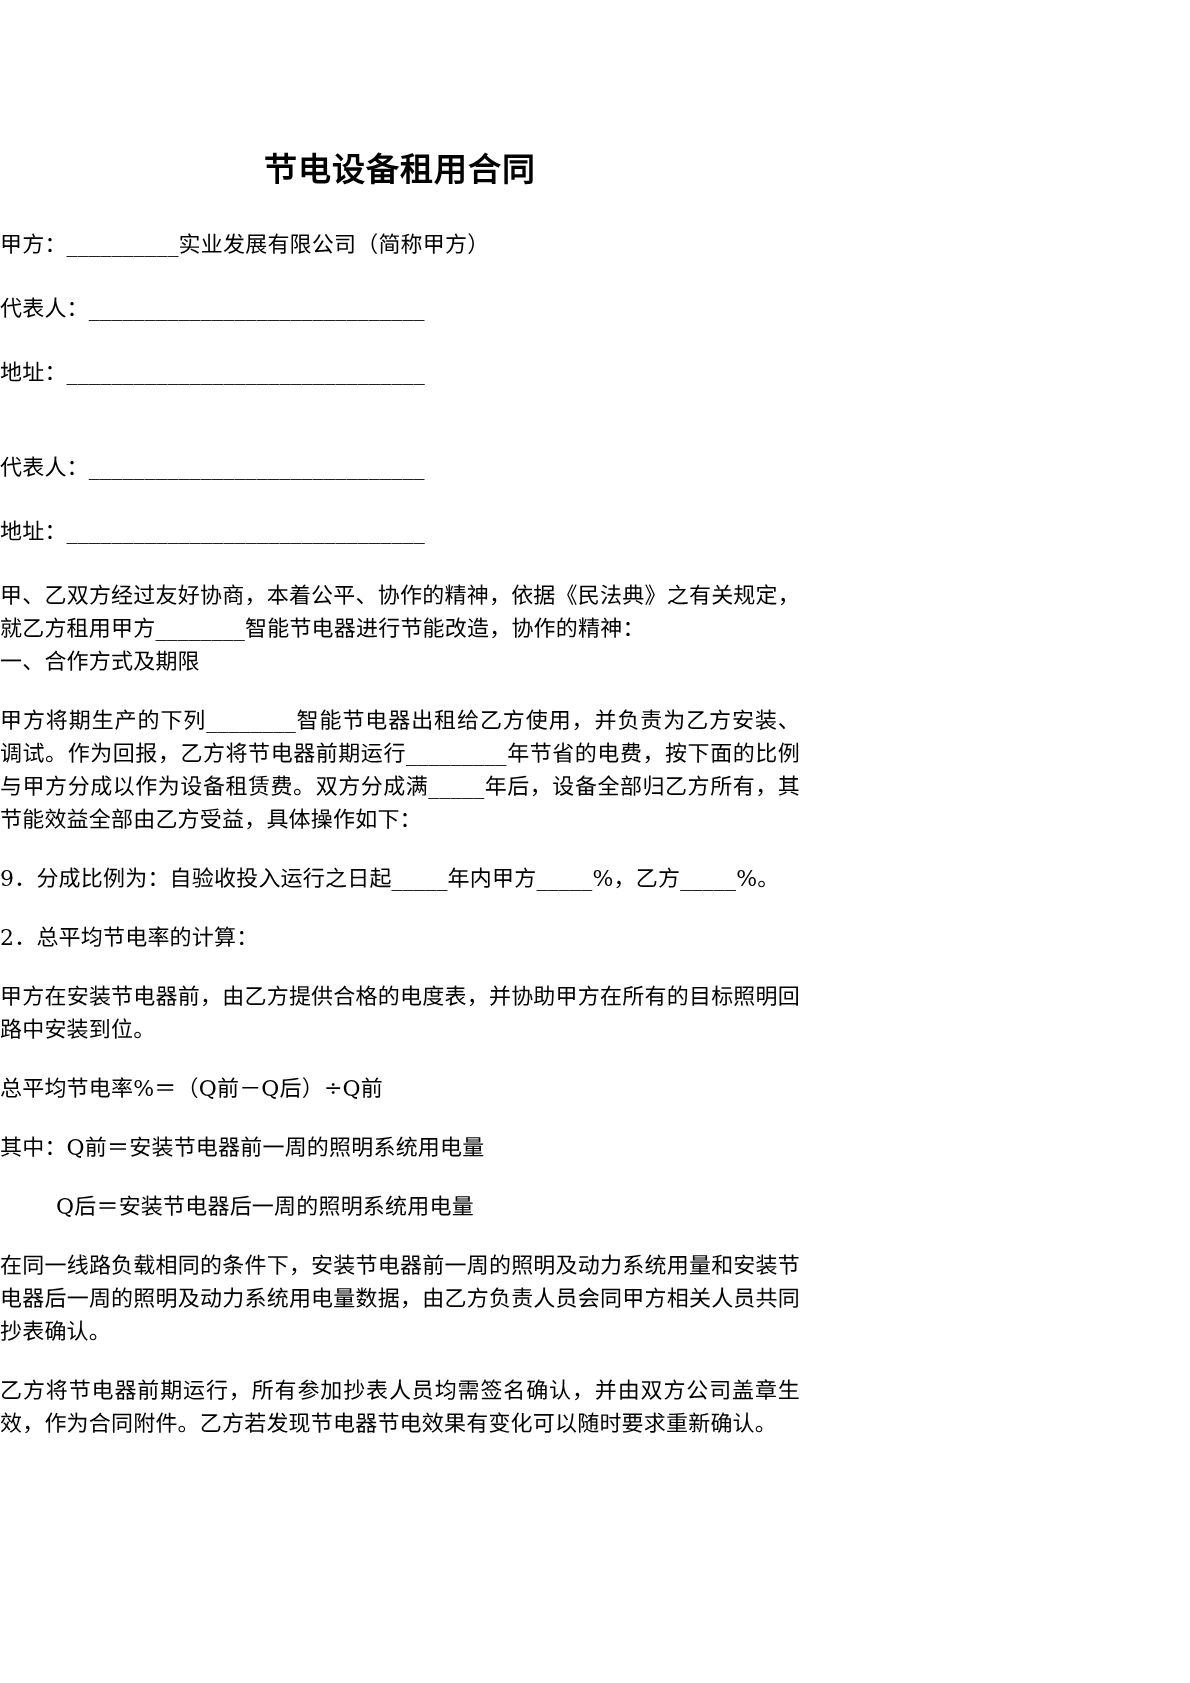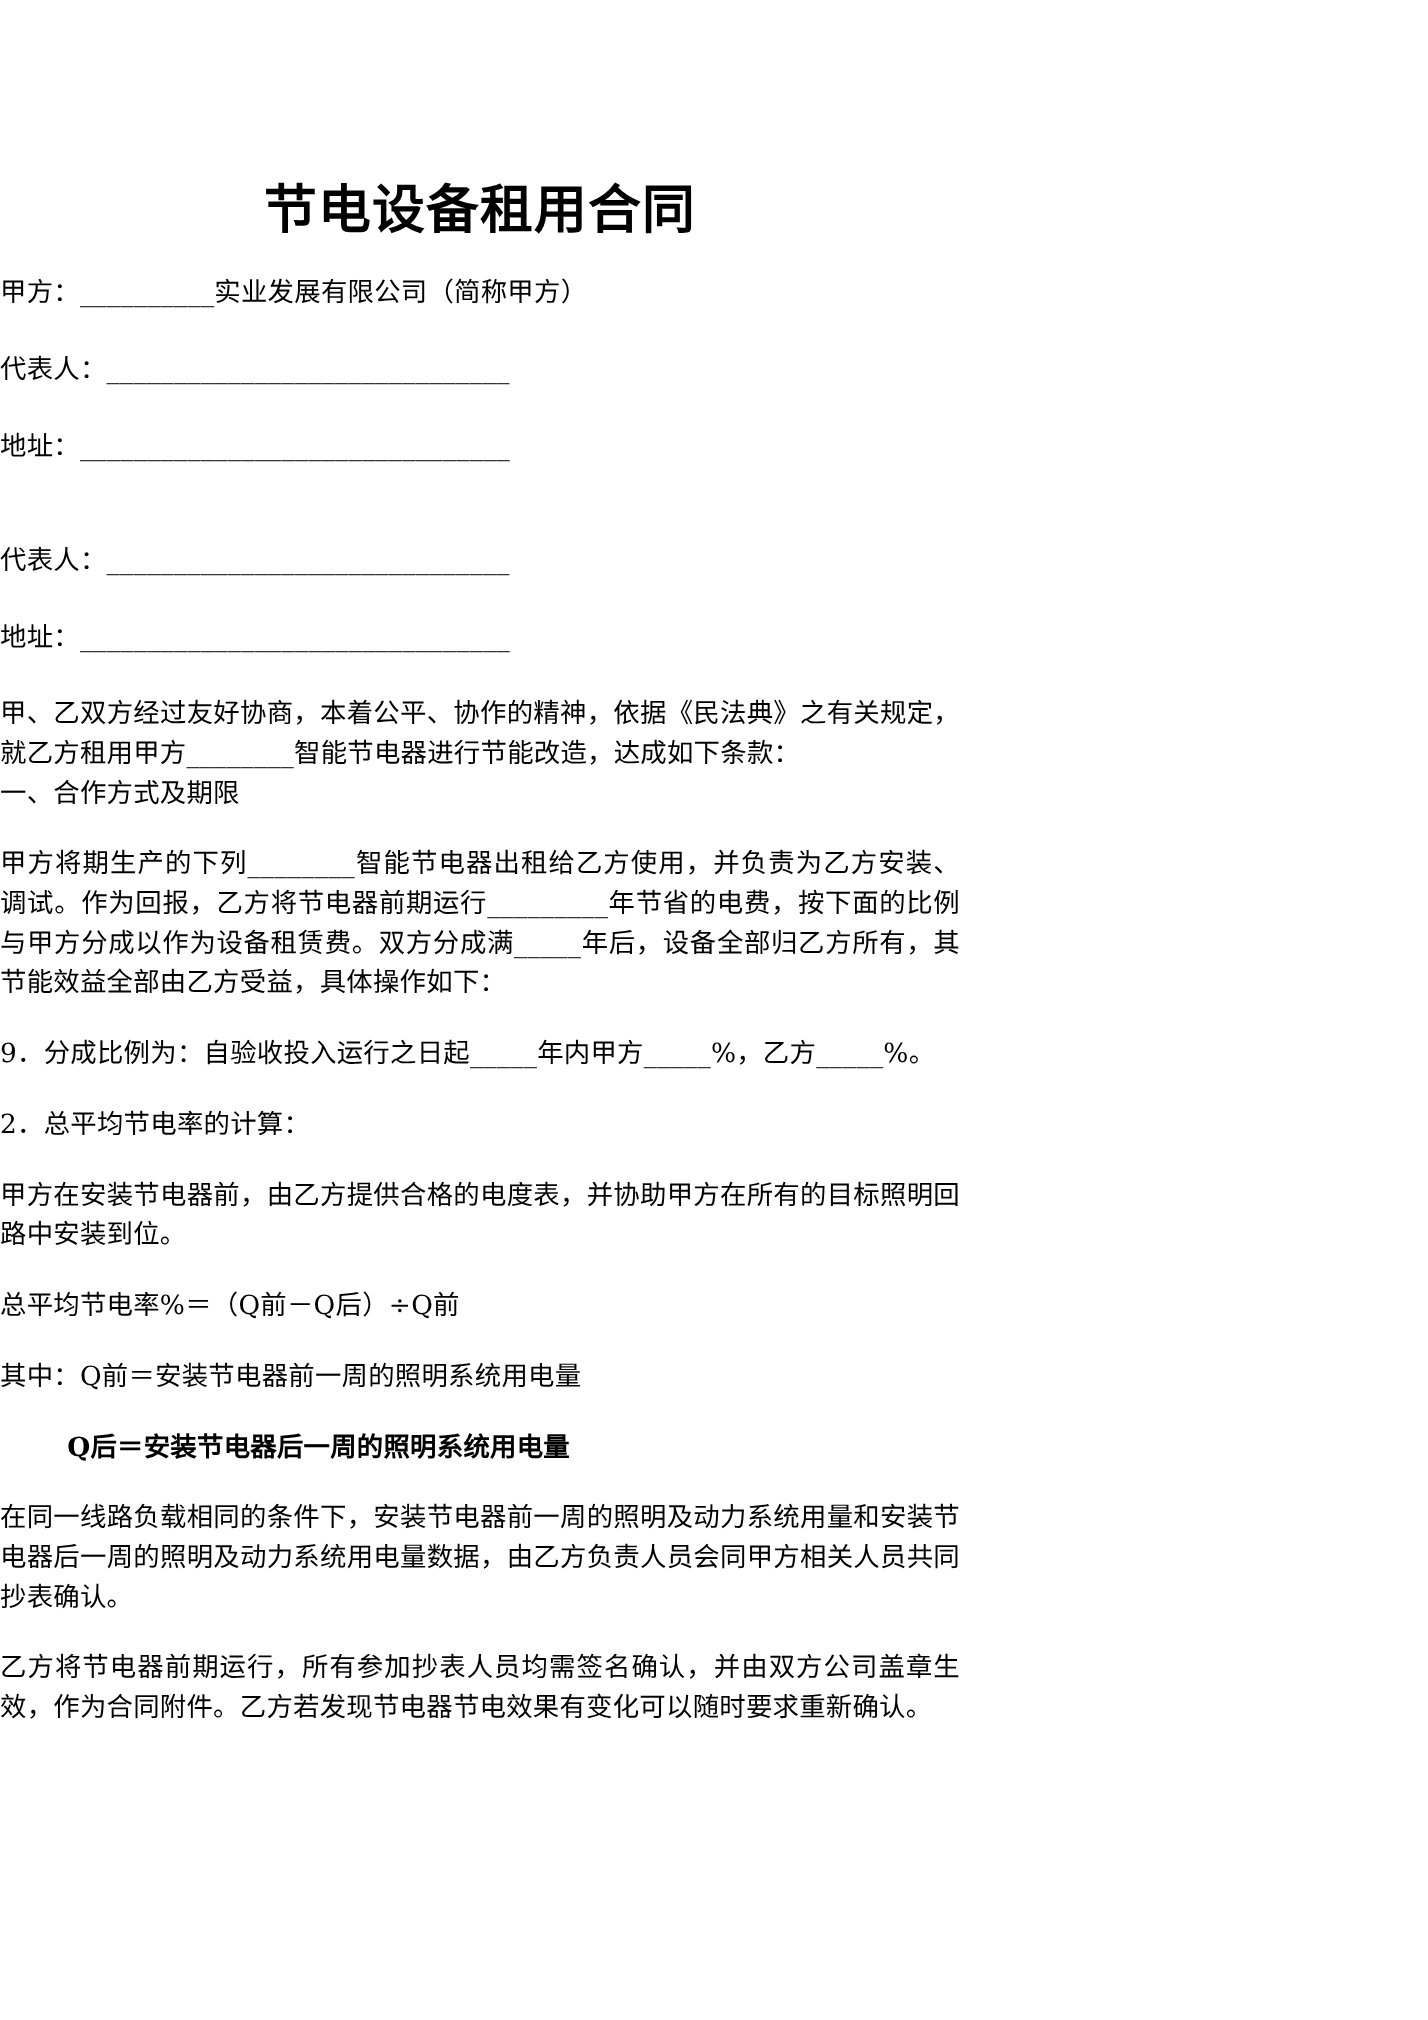--- a/index.html
+++ b/index.html
@@ -21,21 +21,21 @@
     height: 1683px;
     background: #ffffff;
     box-sizing: border-box;
     padding: 0;
     overflow: hidden;
   }
   .doc-title {
     margin: 0;
     padding: 0;
     text-align: center;
-    font-size: 44px;
+    font-size: 33px;
     font-weight: bold;
     letter-spacing: 1px;
     line-height: 1.2;
     position: absolute;
     top: 150px;
     left: 0;
     width: 800px;
   }
   .body-block {
     position: absolute;
@@ -46,21 +46,21 @@
   p.para {
     margin: 0 0 0 0;
     font-size: 22px;
     line-height: 33px;
     text-align: justify;
     text-justify: inter-ideograph;
     letter-spacing: 0.2px;
   }
   .gap-lg { height: 31px; }
   .gap-md { height: 26px; }
-  .indent-q { padding-left: 56px; font-weight: bold; }
+  .indent-q { padding-left: 56px; }
 </style>
 </head>
 <body>
 
 <div class="page">
 
   <h1 class="doc-title">节电设备租用合同</h1>
 
   <div class="body-block">
 
@@ -85,21 +85,21 @@
       <span>代表人：</span><span>______________________________</span><span></span>
     </p>
     <div class="gap-lg"></div>
 
     <p class="para">
       <span>地址：</span><span>________________________________</span><span></span>
     </p>
     <div class="gap-lg"></div>
 
     <p class="para">
-      <span>甲、乙双方经过友好协商，本着公平、协作的精神，依据《民法典》之有关规定，就乙方租用甲方</span><span>________</span><span>智能节电器进行节能改造，达成如下条款：</span>
+      <span>甲、乙双方经过友好协商，本着公平、协作的精神，依据《民法典》之有关规定，就乙方租用甲方</span><span>________</span><span>智能节电器进行节能改造，协作的精神：</span>
     </p>
 
     <p class="para">一、合作方式及期限</p>
     <div class="gap-md"></div>
 
     <p class="para">
       <span>甲方将期生产的下列</span><span>________</span><span>智能节电器出租给乙方使用，并负责为乙方安装、调试。作为回报，乙方将节电器前期运行</span><span>_________</span><span>年节省的电费，按下面的比例与甲方分成以作为设备租赁费。双方分成满</span><span>_____</span><span>年后，设备全部归乙方所有，其节能效益全部由乙方受益，具体操作如下：</span>
     </p>
     <div class="gap-md"></div>
 

